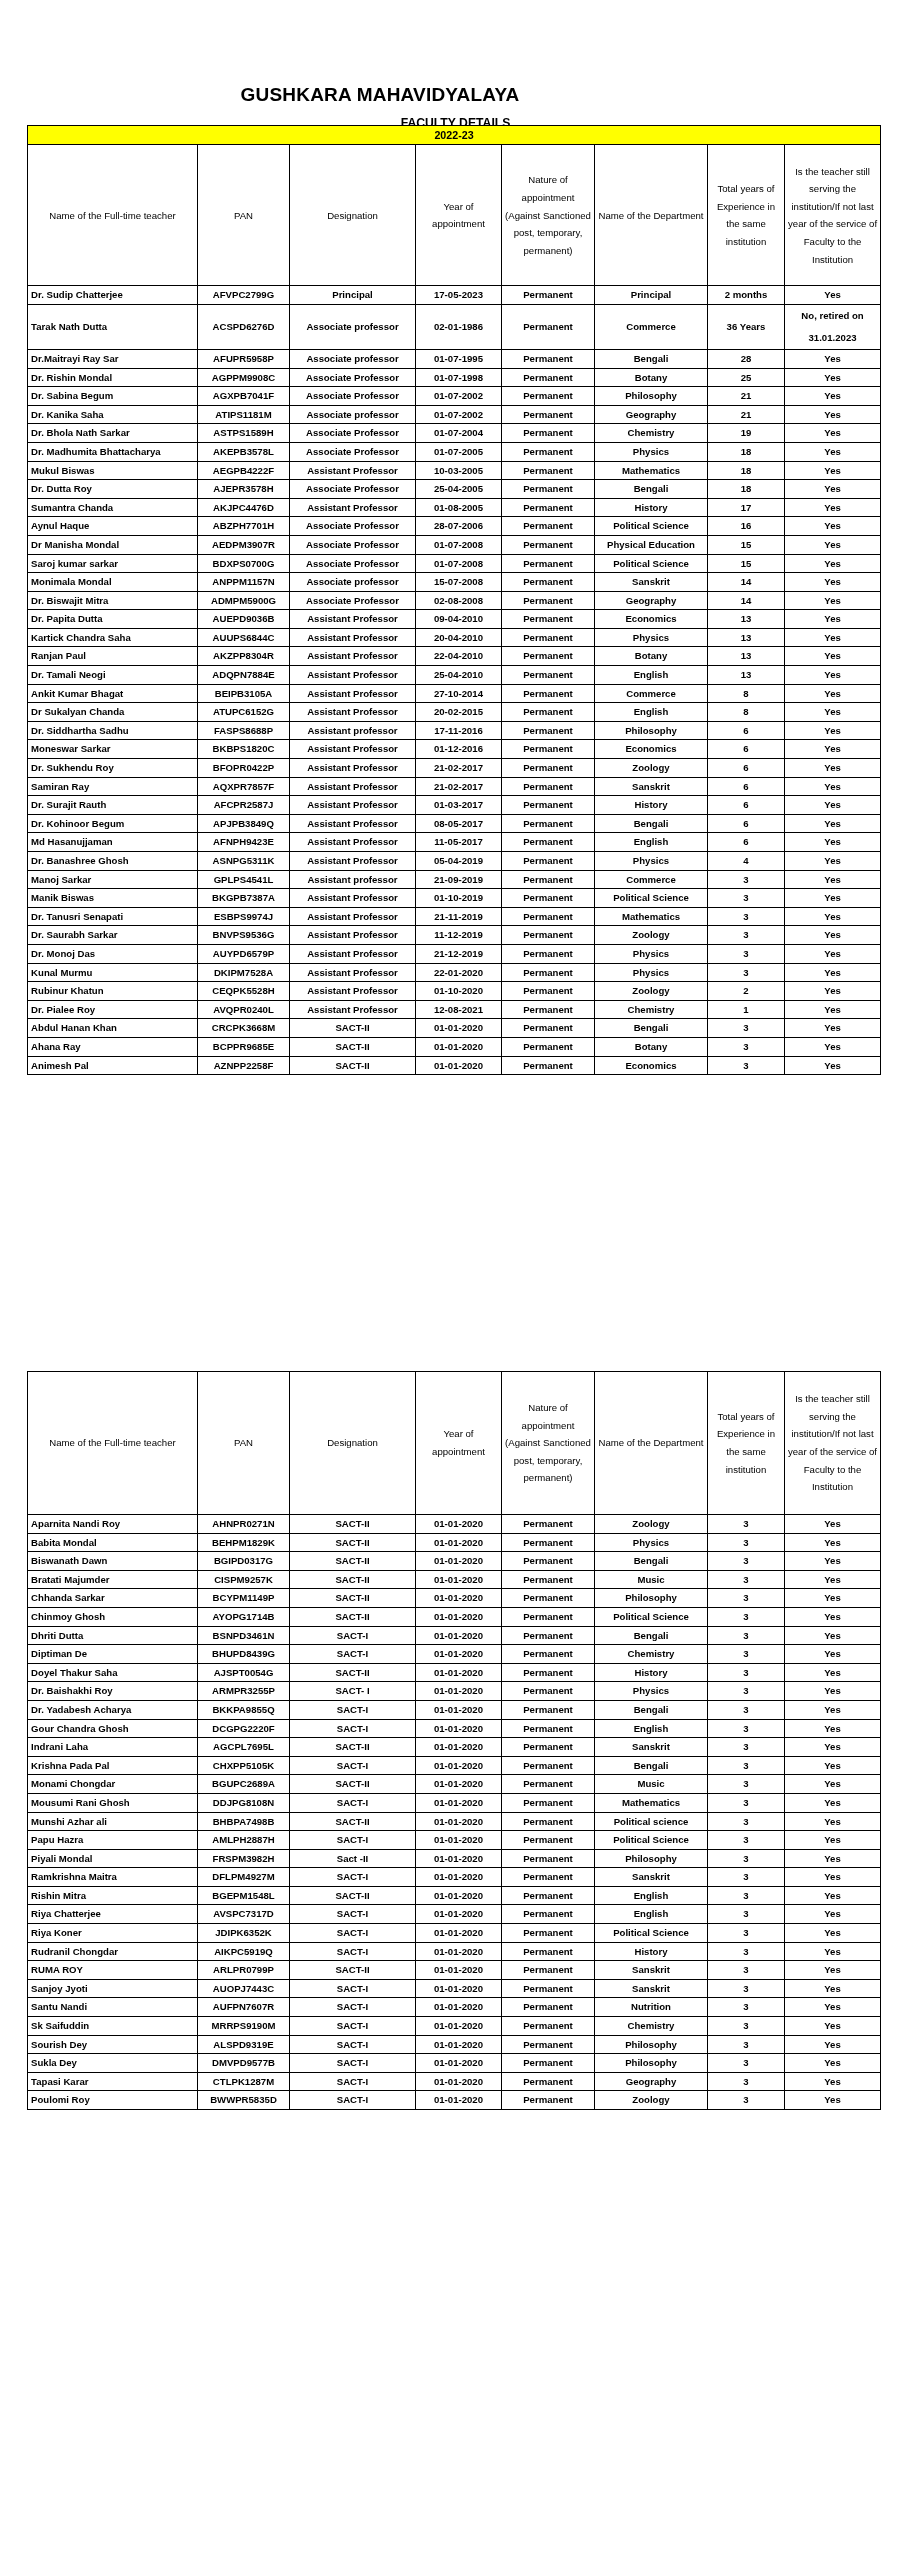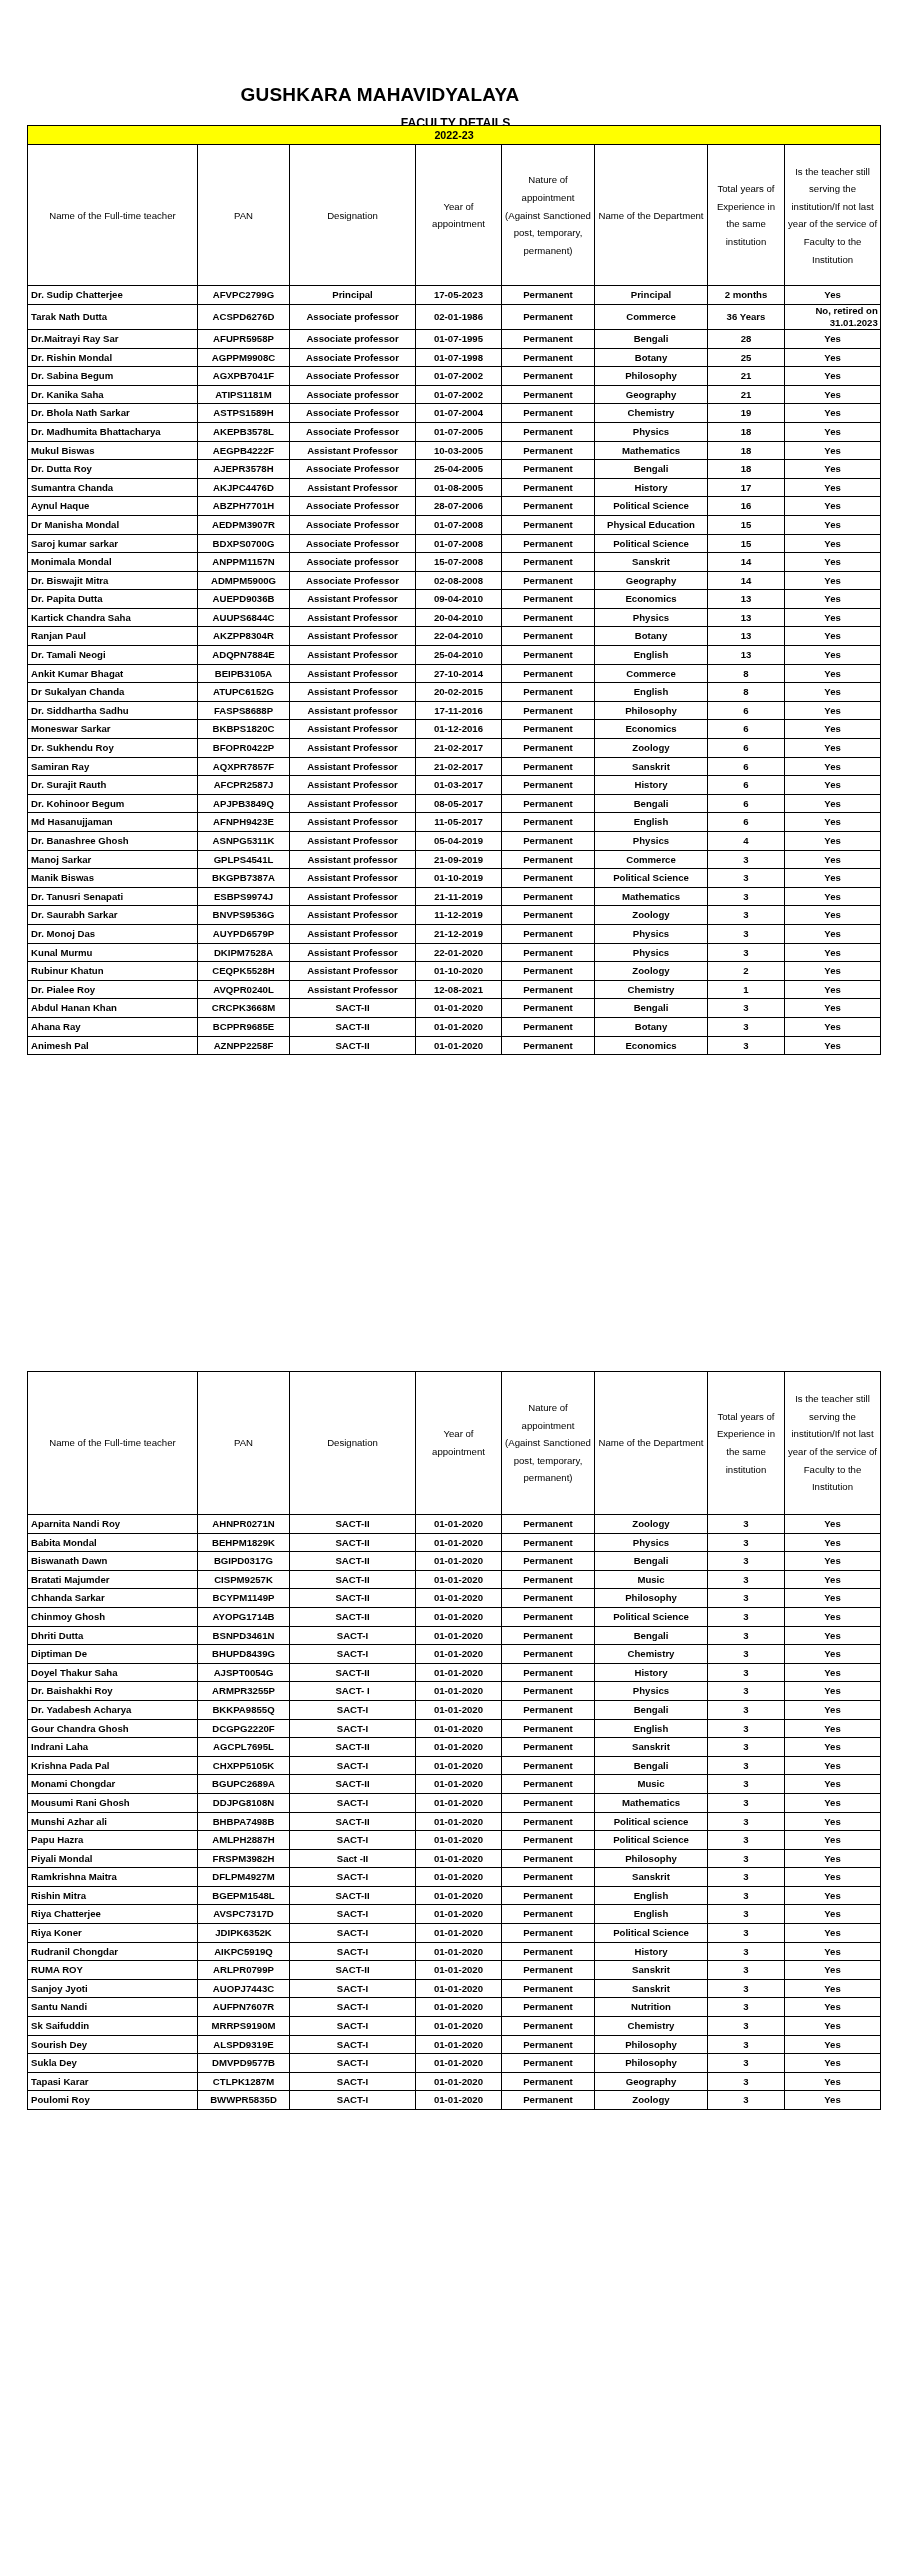--- a/index.html
+++ b/index.html
@@ -9,21 +9,21 @@
   table { position: absolute; left: 27px; width: 852px; border-collapse: collapse; table-layout: fixed; font-size: 9.6px; font-weight: bold; }
   #t1 { top: 125px; }
   #t2 { top: 1371px; }
   td, th { border: 1.5px solid #000; padding: 0 2.3px; text-align: center; vertical-align: middle; overflow: hidden; white-space: nowrap; }
   th { font-weight: normal; white-space: normal; line-height: 17.6px; }
   td.name { text-align: left; padding-left: 3.1px; }
   tr.band td { background: #ffff00; height: 18.4px; font-size: 10.7px; }
   tr.hdr1 th { height: 140px; }
   tr.hdr2 th { height: 142px; }
   tbody tr.row td { height: 17.6px; line-height: 17.6px; }
-  tbody tr.row td.wrap { white-space: normal; line-height: 12px; text-align: right; }
+  tbody tr.row td.wrap { white-space: normal; line-height: 22px; }
   col.c1 { width: 170px; } col.c2 { width: 92px; } col.c3 { width: 126px; } col.c4 { width: 86px; }
   col.c5 { width: 93px; } col.c6 { width: 113px; } col.c7 { width: 77px; } col.c8 { width: 96px; }
 </style>
 </head>
 <body>
 
 <div class="title">GUSHKARA MAHAVIDYALAYA</div>
 <div class="subtitle">FACULTY DETAILS</div>
 
 <table id="t1">

